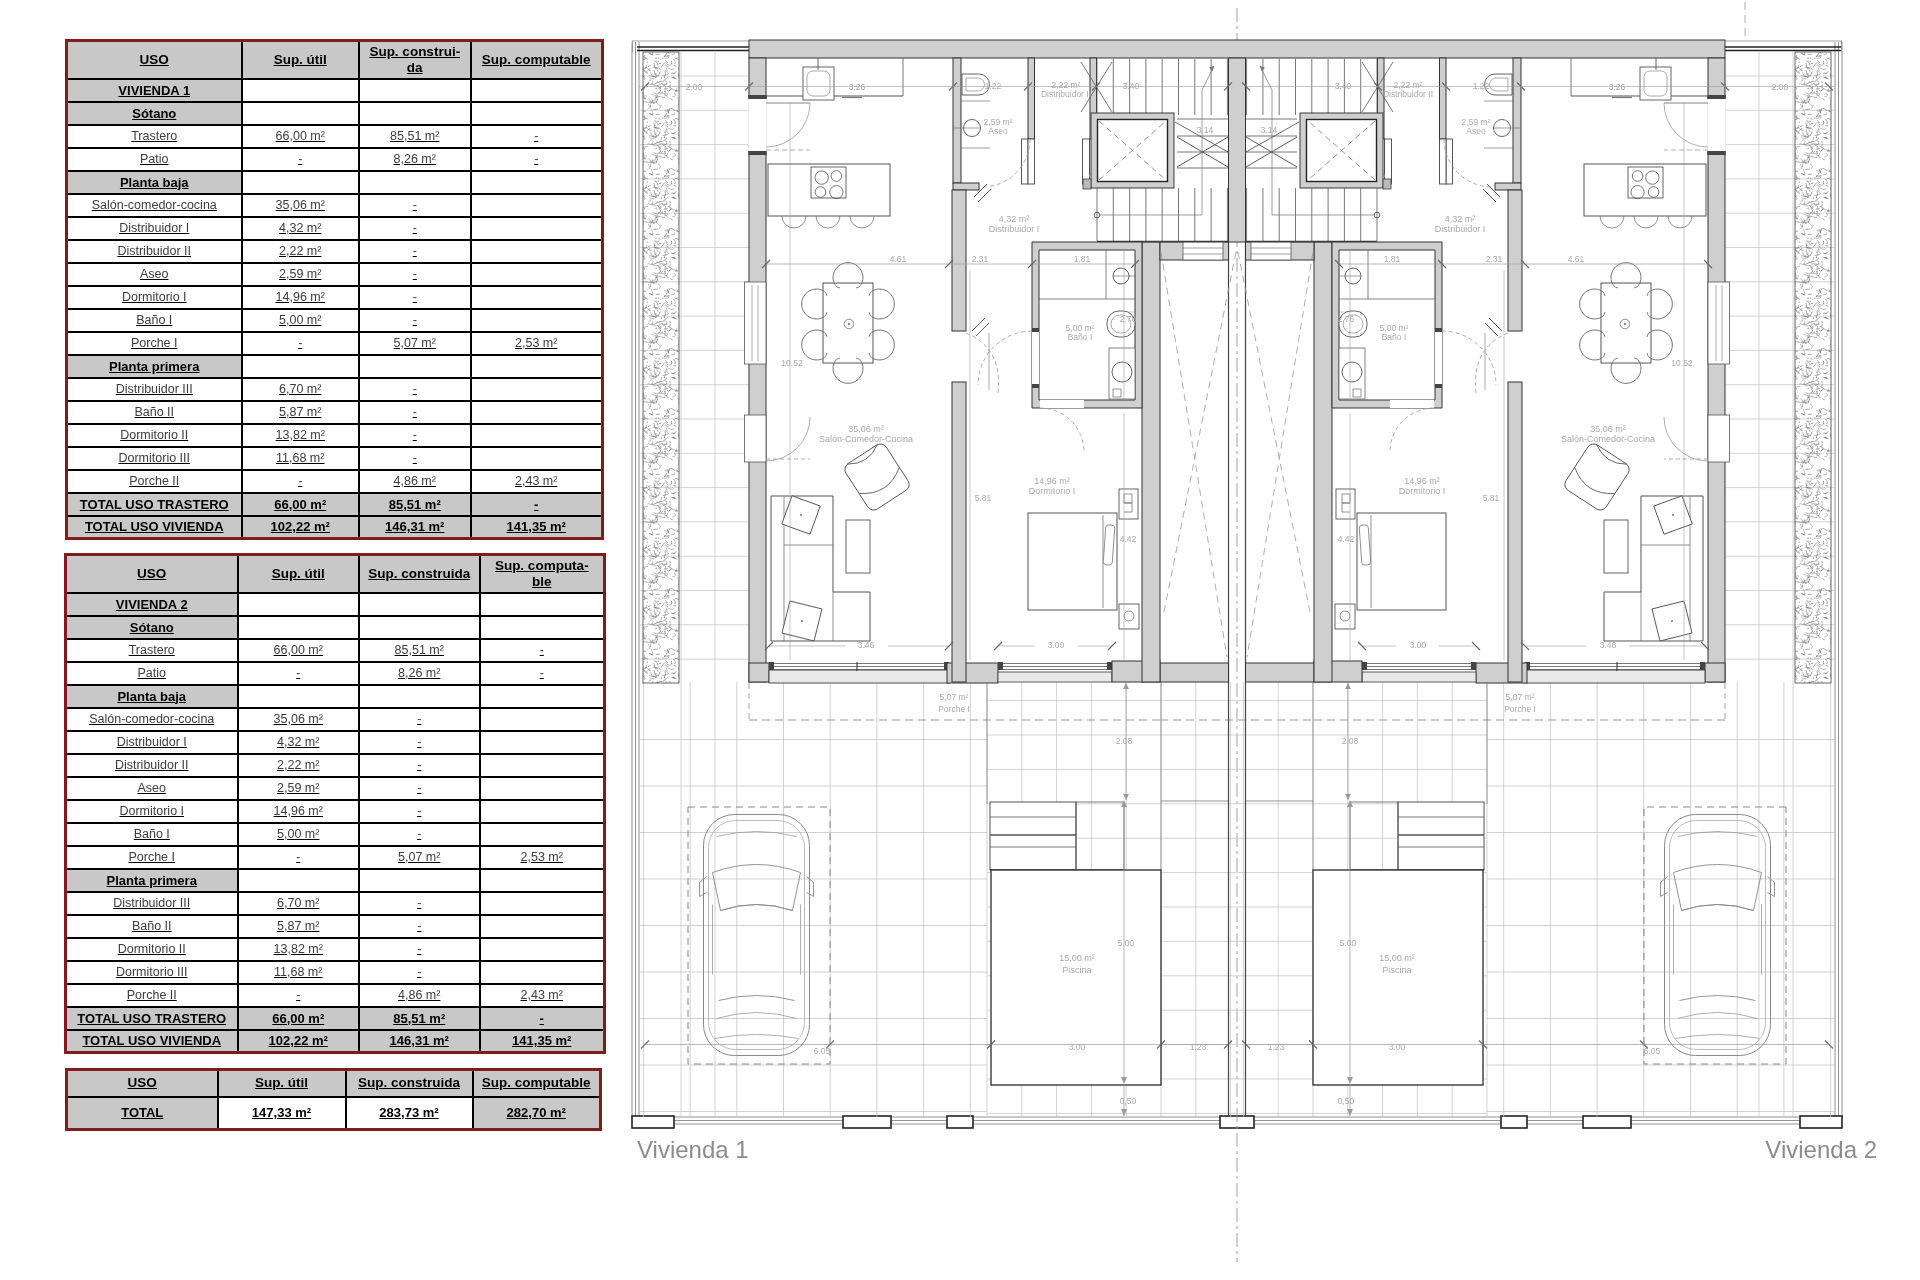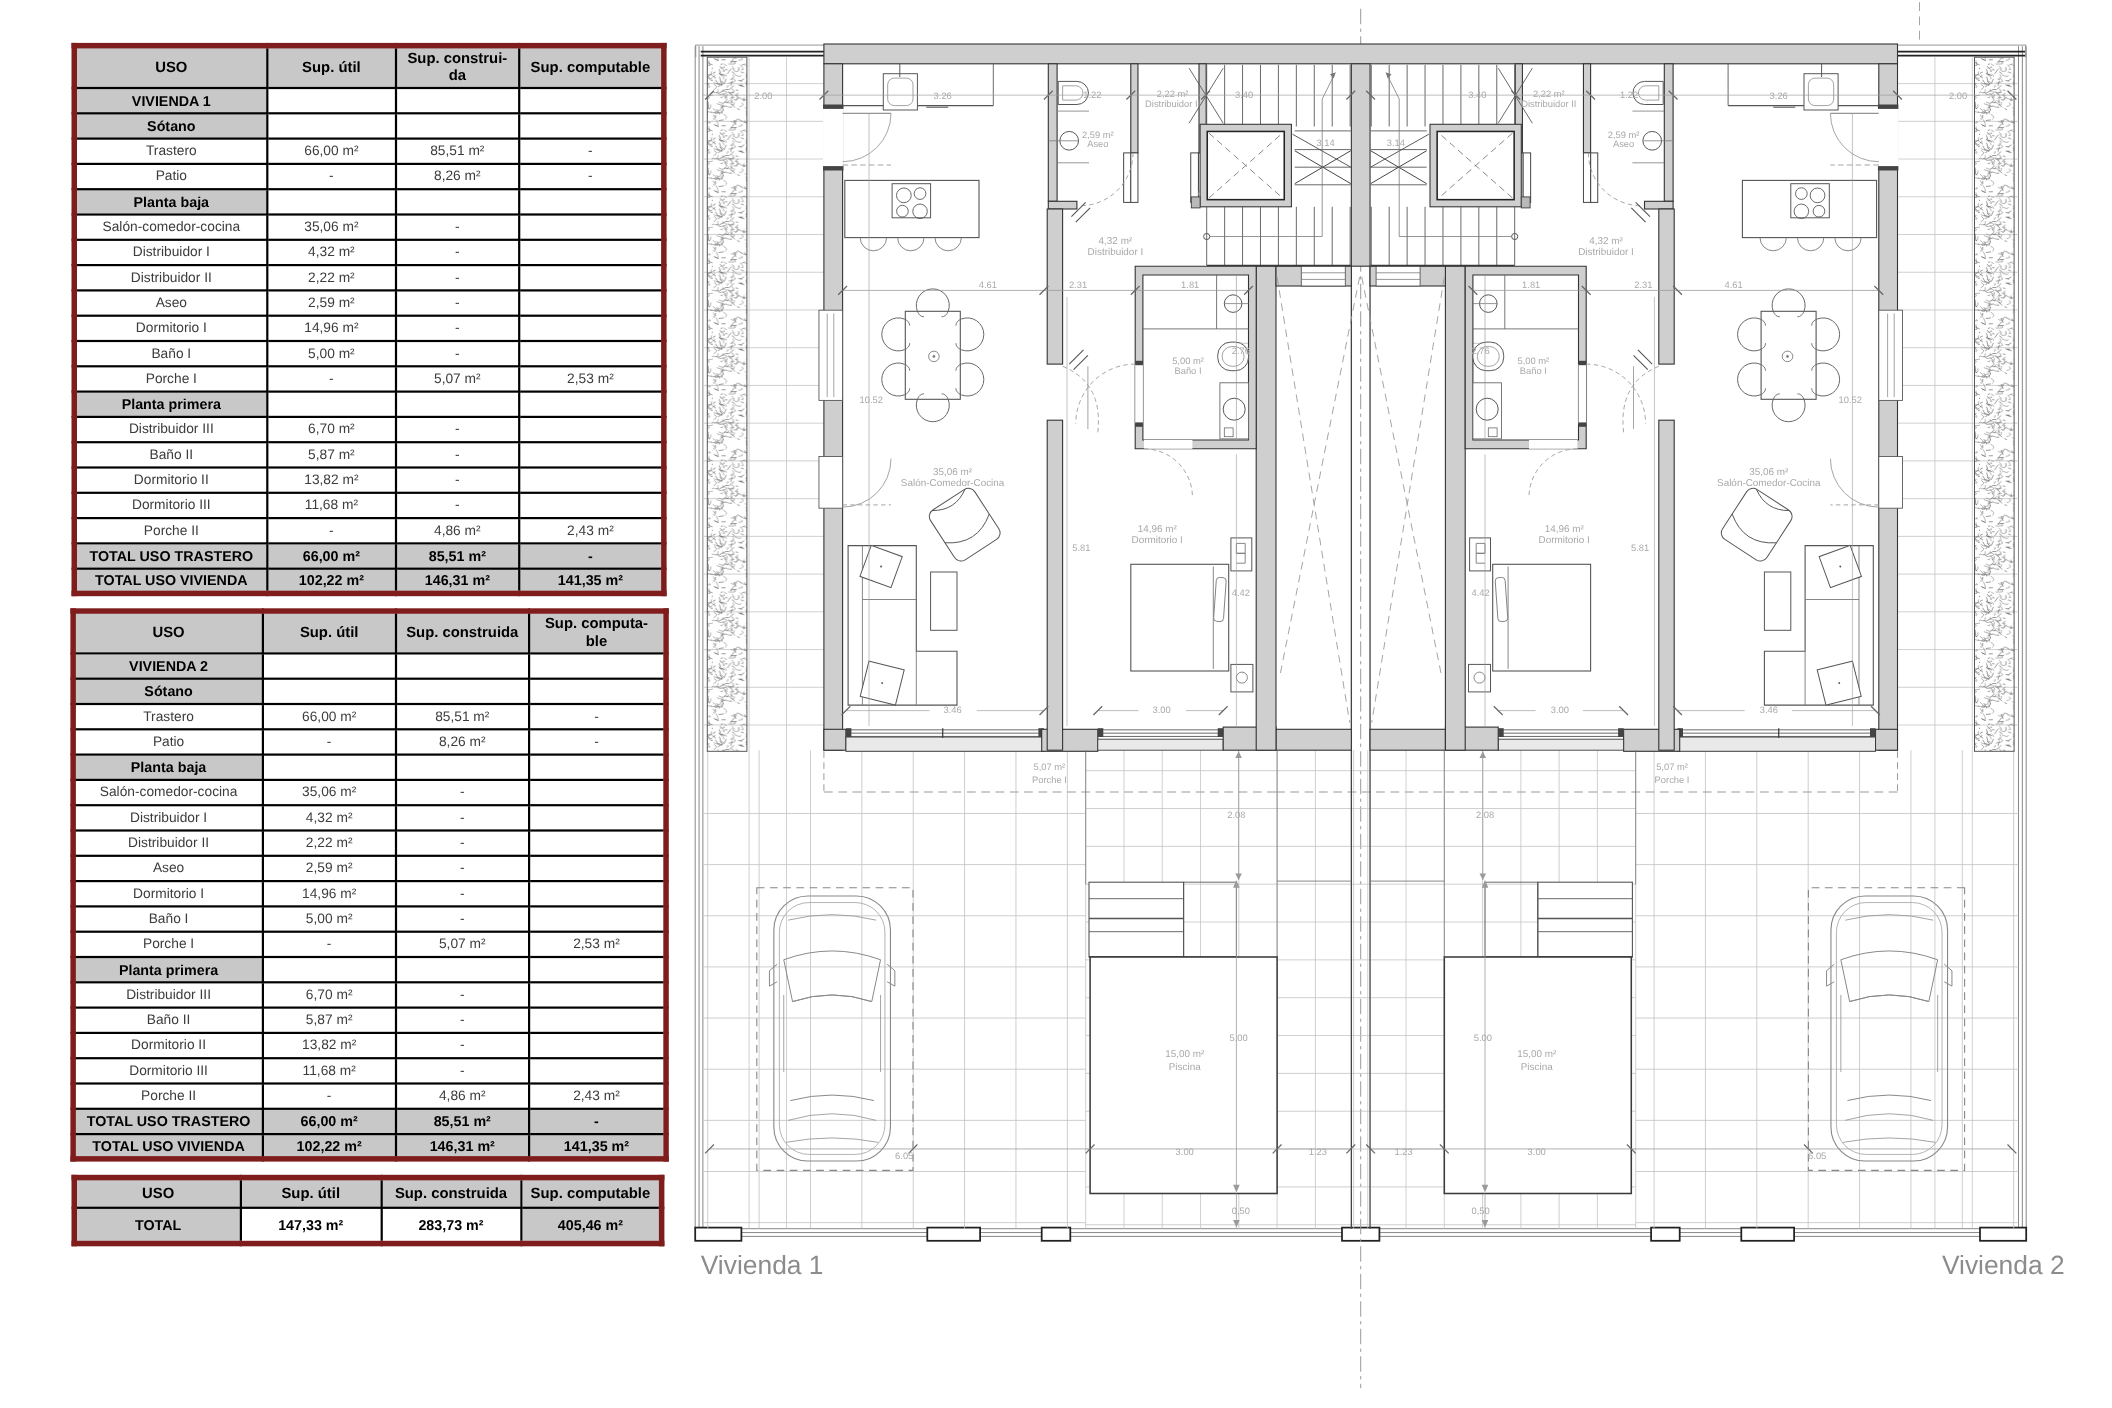--- a/index.html
+++ b/index.html
@@ -1,17 +1,17 @@
 <!DOCTYPE html>
 <html><head><meta charset="utf-8">
 <style>
 html,body{margin:0;padding:0;width:1920px;height:1280px;background:#fff;
 font-family:"Liberation Sans",sans-serif;}
 .tb{position:absolute;border-collapse:collapse;table-layout:fixed;
-border:5px solid #7f1d1d;}
+border:3px solid #7f1d1d;text-decoration:underline;}
 .tb td{border:2px solid #000;text-align:center;vertical-align:middle;
 padding:0;font-size:12.5px;color:#3c3c3c;overflow:hidden;}
 .tb td.g{background:#c8c8c8;}
 .tb td.hd{font-weight:bold;font-size:13.5px;color:#000;line-height:1.2;}
 .tb td.bd{font-weight:bold;font-size:13px;color:#000;}
 svg{position:absolute;left:0;top:0;}
 </style></head>
 <body>
 
 <svg width="1920" height="1280" viewBox="0 0 1920 1280">
@@ -1184,15 +1184,15 @@
       <tr style="height:27px">
         <td class="g hd">USO</td>
         <td class="g hd">Sup. útil</td>
         <td class="g hd">Sup. construida</td>
         <td class="g hd">Sup. computable</td>
       </tr>
       <tr style="height:33px">
         <td class="g bd">TOTAL</td>
         <td class="bd">147,33 m²</td>
         <td class="bd">283,73  m²</td>
-        <td class="g bd">405,46  m²</td>
+        <td class="g bd">282,70  m²</td>
       </tr>
     </tbody>
   </table>
 </body></html>

